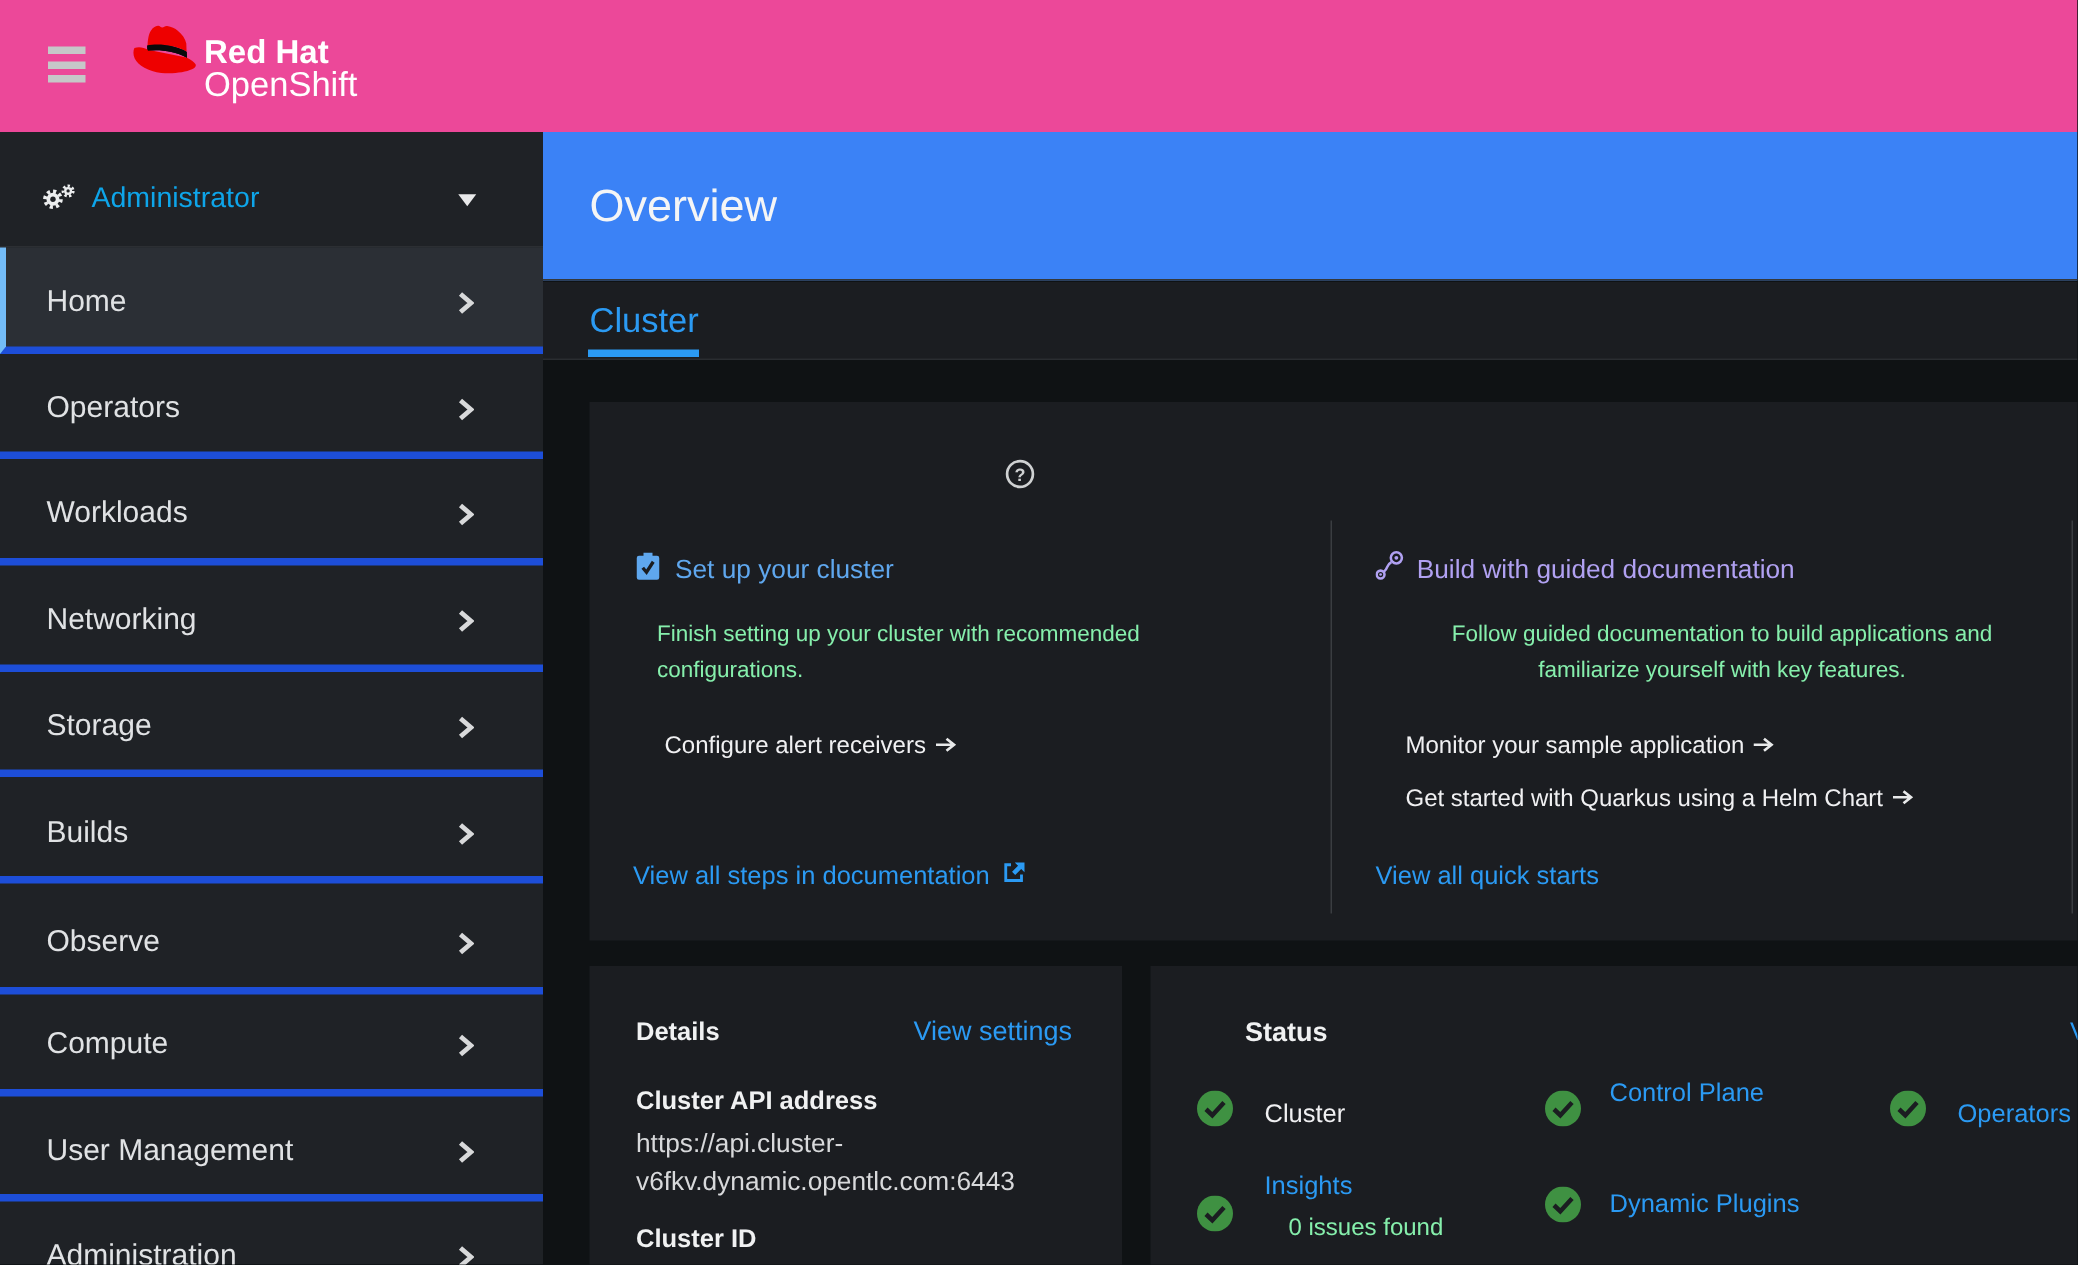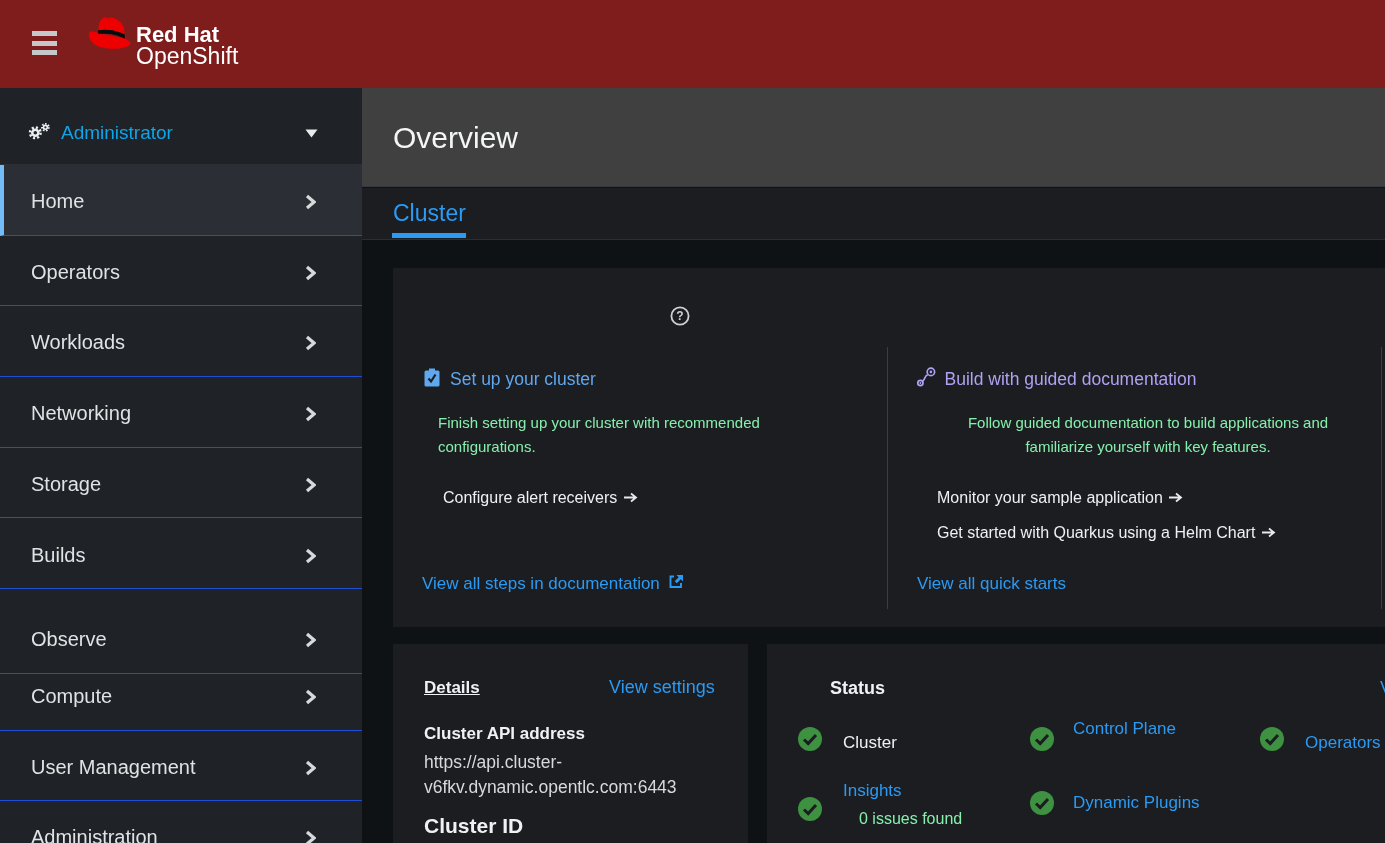--- a/index.html
+++ b/index.html
@@ -1,29 +1,29 @@
 <!DOCTYPE html>
 <html><head>
 <meta charset="utf-8">
 <style>
   * { margin:0; padding:0; box-sizing:border-box; }
   html,body { width:1385px; height:843px; overflow:hidden; background:#0f1214;
     font-family:"Liberation Sans", sans-serif; }
   .abs { position:absolute; }
   #page { position:relative; width:1385px; height:843px; overflow:hidden; }
 
-  #masthead { left:0; top:0; width:1385px; height:88px; background:#7f1d1d;text-align:right; }
+  #masthead { left:0; top:0; width:1385px; height:88px; background:#ec4899;text-align:right; }
   #sidebar { left:0; top:88px; width:362px; height:755px; background:#1f2226; }
 
   .navitem { position:absolute; left:0; width:362px; height:70.7px; color:#e0e2e4;
-    font-size:20px; border-bottom:1px solid #1d4ed8; }
+    font-size:20px; border-bottom:5px solid #1d4ed8; }
   .navitem .lbl { position:absolute; left:31px; top:25px; line-height:22px; }
   .navitem svg.chev { position:absolute; right:46px; top:29px; }
 
-  #pagehead { left:362px; top:88px; width:1023px; height:99px; background:#404040;
+  #pagehead { left:362px; top:88px; width:1023px; height:99px; background:#3b82f6;
     border-bottom:1px solid #35383c; }
   #tabrow { left:362px; top:188px; width:1023px; height:52px; background:#1b1d21;
     border-bottom:1px solid #2a2d31; }
 
   .card { position:absolute; background:#1b1d21; }
   .blue { color:#2b9af3; }
   .muted { color:#86efac;margin-left:16px; }
   .white { color:#f0f0f2; }
 </style>
 </head>
@@ -88,21 +88,21 @@
       <svg class="chev" width="11" height="16" viewBox="0 0 11 16">
           <path d="M2 2 L9 8 L2 14" fill="none" stroke="#d8d9da" stroke-width="3.2"></path>
         </svg>
       </div>
     <div class="navitem" style="top:430.5px;">
         <div class="lbl">Builds</div>
       <svg class="chev" width="11" height="16" viewBox="0 0 11 16">
           <path d="M2 2 L9 8 L2 14" fill="none" stroke="#d8d9da" stroke-width="3.2"></path>
         </svg>
       </div>
-    <div class="navitem" style="top:515px;">
+    <div class="navitem" style="top:504px;">
         <div class="lbl">Observe</div>
       <svg class="chev" width="11" height="16" viewBox="0 0 11 16">
           <path d="M2 2 L9 8 L2 14" fill="none" stroke="#d8d9da" stroke-width="3.2"></path>
         </svg>
       </div>
     <div class="navitem" style="top:571.9px;">
         <div class="lbl">Compute</div>
       <svg class="chev" width="11" height="16" viewBox="0 0 11 16">
           <path d="M2 2 L9 8 L2 14" fill="none" stroke="#d8d9da" stroke-width="3.2"></path>
         </svg>
@@ -174,25 +174,25 @@
     </div>
     <div class="abs white" style="left:544px;top:256px;font-size:16px;line-height:18px;">Get started with Quarkus using a Helm Chart
       <svg width="14" height="11" viewBox="0 0 14 11" style="margin-left:2px">
           <path d="M0 5.5 H11 M7 1.5 L12 5.5 L7 9.5" fill="none" stroke="#e8e9ea" stroke-width="1.8"></path>
         </svg>
     </div>
     <div class="abs blue" style="left:524px;top:306px;font-size:17px;line-height:19px;">View all quick starts</div>
   </div>
 
   <div class="card" style="left:393px;top:644px;width:355px;height:260px;">
-    <div class="abs" style="left:31px;top:34px;font-size:17px;font-weight:bold;color:#f0f1f2;line-height:19px;text-decoration:underline;">Details</div>
+    <div class="abs" style="left:31px;top:34px;font-size:17px;font-weight:bold;color:#f0f1f2;line-height:19px;">Details</div>
     <div class="abs blue" style="left:216px;top:33px;font-size:18px;line-height:20px;">View settings</div>
     <div class="abs" style="left:31px;top:80px;font-size:17px;font-weight:bold;color:#f0f1f2;line-height:19px;">Cluster API address</div>
     <div class="abs" style="left:31px;top:106px;font-size:17.5px;color:#d8d9db;line-height:25px;">https://api.cluster-<br>v6fkv.dynamic.opentlc.com:6443</div>
-    <div class="abs" style="left:31px;top:172px;font-size:21px;font-weight:bold;color:#f0f1f2;line-height:19px;">Cluster ID</div>
+    <div class="abs" style="left:31px;top:172px;font-size:17px;font-weight:bold;color:#f0f1f2;line-height:19px;">Cluster ID</div>
   </div>
 
   <div class="card" style="left:767px;top:644px;width:700px;height:260px;">
     <div class="abs" style="left:32px;top:34px;font-size:18px;font-weight:bold;color:#f0f1f2;line-height:20px;margin-left:31px;">Status</div>
     <div class="abs blue" style="left:613px;top:34px;font-size:17px;line-height:19px;">View alerts</div>
 
     <svg class="abs" style="left:31px;top:83px" width="24" height="24" viewBox="0 0 24 24">
         <circle cx="12" cy="12" r="12" fill="#3f9142"></circle>
         <path d="M6 12.5 L10.2 16.5 L18 8" fill="none" stroke="#1b1d21" stroke-width="3"></path>
       </svg>

